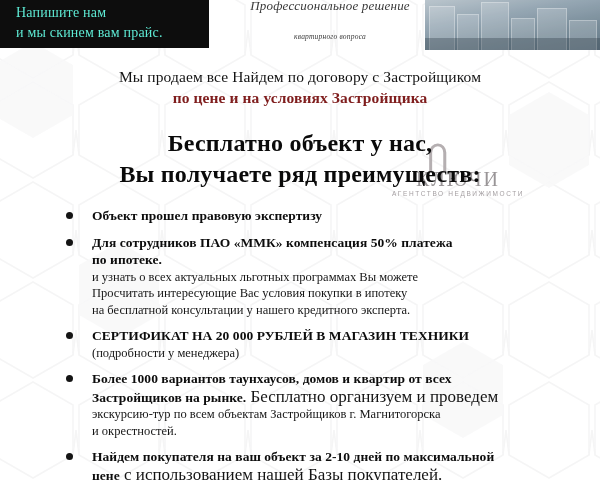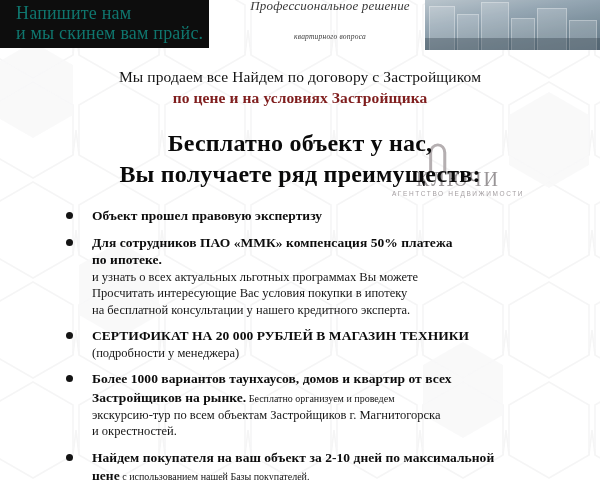--- a/index.html
+++ b/index.html
@@ -43,24 +43,24 @@
     top: 0;
     width: 209px;
     height: 48px;
     background: #0d0d0d;
     color: #ffffff;
     box-sizing: border-box;
     padding: 3px 8px 0 16px;
   }
   .black-box div {
     font-family: "Liberation Serif", serif;
-    font-size: 18px;
+    font-size: 14px;
     line-height: 20px;
     letter-spacing: 0.2px;
-    color: #0f766e;
+    color: #5eead4;
     white-space: nowrap;
   }
 
   .top-center {
     position: absolute;
     left: 250px;
     top: 0px;
     width: 160px;
     text-align: center;
     color: #2b2b2b;
@@ -214,21 +214,21 @@
     background: #141414;
   }
   .b-strong {
     font-size: 13.5px;
     line-height: 17.5px;
     font-weight: bold;
     color: #0d0d0d;
     letter-spacing: 0.05px;
   }
   .b-normal {
-    font-size: 10px;
+    font-size: 17px;
     line-height: 17px;
     font-weight: normal;
     color: #141414;
   }
   .b-sub {
     font-size: 12.5px;
     line-height: 16.5px;
     color: #171717;
   }
   .nowrap { white-space: nowrap; }

